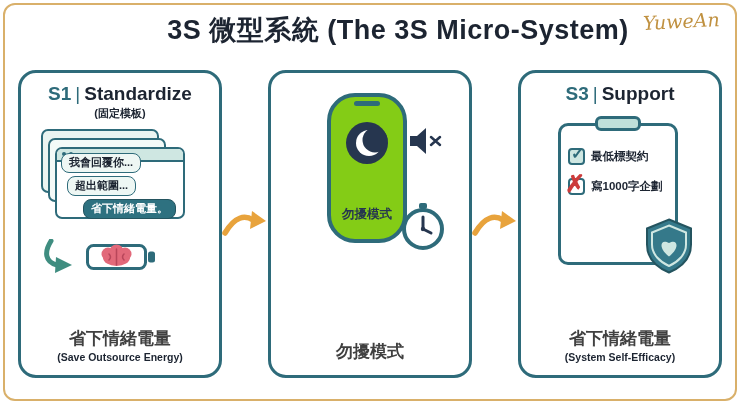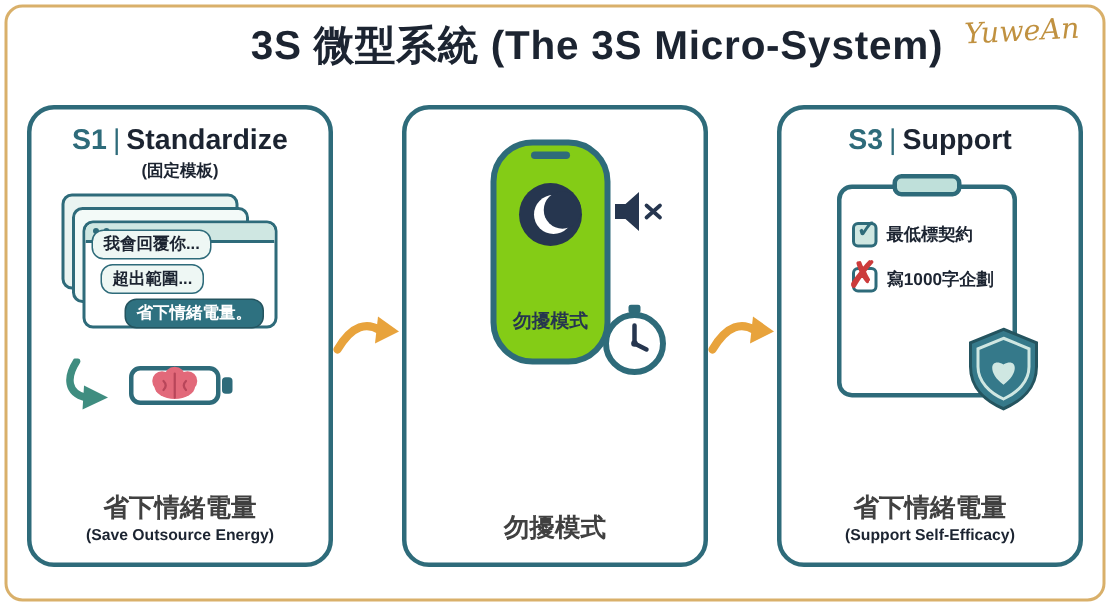--- a/index.html
+++ b/index.html
@@ -207,17 +207,17 @@
       </div>
       <svg class="shield-svg" width="52" height="58" viewBox="0 0 52 57">
         <path d="M26 2 L48 11 V27 C48 41 38 50 26 55 C14 50 4 41 4 27 V11 Z" fill="#35798A" stroke="#24545F" stroke-width="2"></path>
         <path d="M26 8 L43 15 V27 C43 37 35 44.5 26 48.5 C17 44.5 9 37 9 27 V15 Z" fill="none" stroke="#CFE7E2" stroke-width="2"></path>
         <path d="M26 39 C 15 31, 17 20.5, 26 25.5 C 35 20.5, 37 31, 26 39 Z" fill="#CFE7E2"></path>
       </svg>
     </div>
 
     <div class="footer">
       <div class="f-zh">省下情緒電量</div>
-      <div class="f-en">(Support Self-Efficacy)</div>
+      <div class="f-en">(System Self-Efficacy)</div>
     </div>
   </div>
 
 </div>
 
 </body></html>

